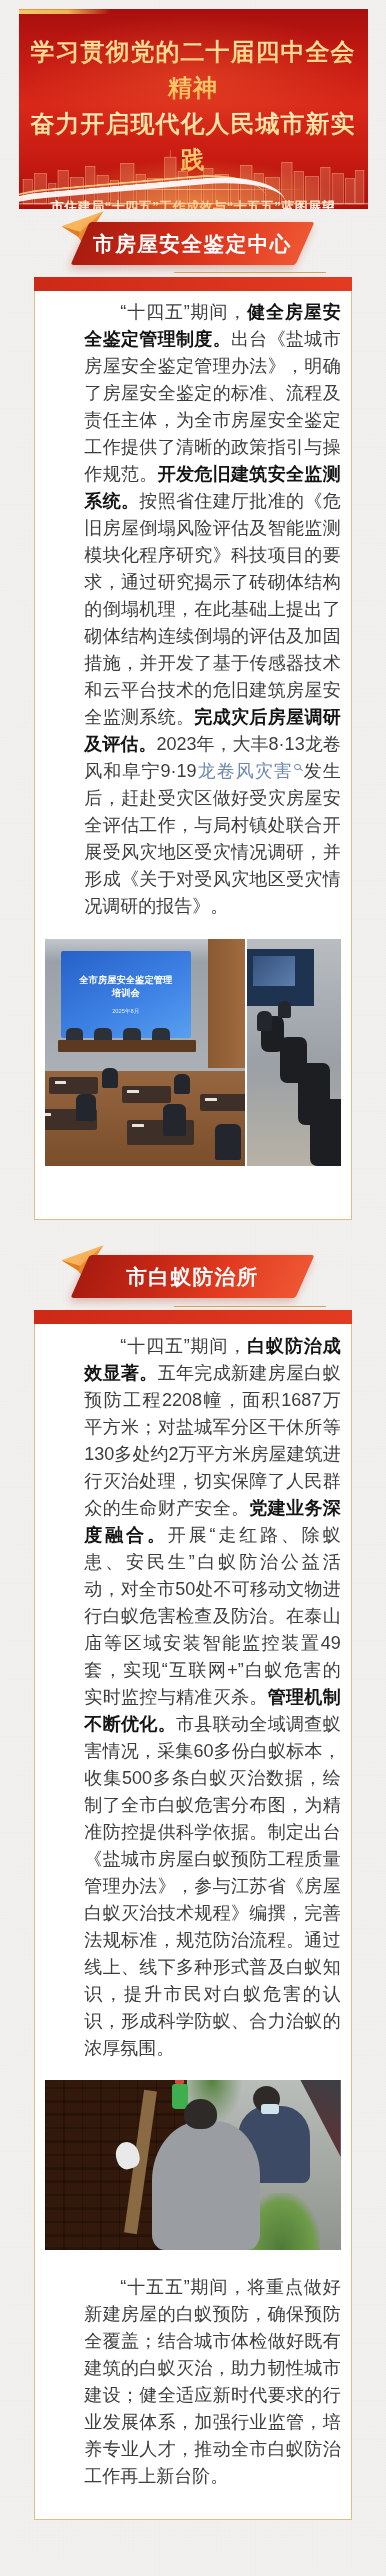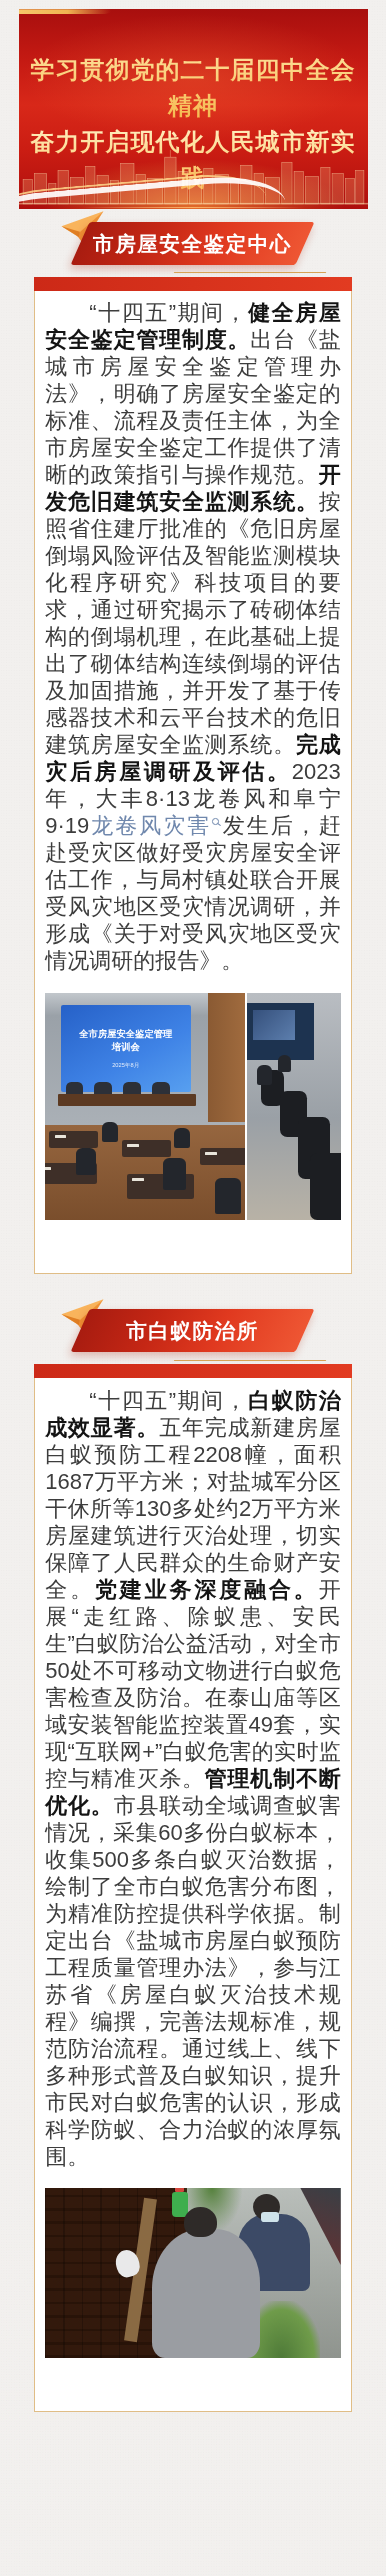--- a/index.html
+++ b/index.html
@@ -12,21 +12,21 @@
   
   .hero { position:relative; margin:9.3px 18.5px 0; height:200px; overflow:hidden;
     background:linear-gradient(180deg,#a80f0e 0%,#c51a13 26%,#d82819 48%,#cb1d13 70%,#ad0f0d 100%); }
   .hero-glow { position:absolute; inset:0;
     background:radial-gradient(ellipse 70% 45% at 50% 34%, rgba(255,120,60,.30), transparent 70%); }
   .hero-bottom-glow { position:absolute; left:0; right:0; bottom:0; height:77px;
     background:radial-gradient(ellipse 60% 90% at 50% 100%, rgba(255,160,60,.65), transparent 72%); }
   .gold-sliver { position:absolute; top:0; left:0; width:108px; height:5.2px;
     background:linear-gradient(95deg,#f6c66a 0%,#f0b452 45%,transparent 85%);
     clip-path:polygon(0 0,100% 0,78% 100%,0 100%); }
-  .hero-title { position:relative; padding-top:43px; text-align:center;
+  .hero-title { position:relative; padding-top:25px; text-align:center;
     font-weight:bold; font-size:24px; line-height:36px; letter-spacing:1px; }
   .gold { color:#f9d07c; }
   @supports (-webkit-background-clip:text) {
     .gold { background:linear-gradient(180deg,#ffefc4 0%,#fcd98e 45%,#f5b74b 100%);
       -webkit-background-clip:text; background-clip:text; color:transparent; }
   }
   .hero-divider { width:222px; height:1px; margin:10.3px auto 8.2px;
     background:linear-gradient(90deg,transparent,rgba(255,235,200,.85),transparent); }
   .hero-subtitle { position:relative; text-align:center; color:#ffffff;
     font-size:13px; font-weight:bold; letter-spacing:0.5px; }
@@ -48,22 +48,22 @@
     color:#fff; font-size:20.6px; font-weight:bold; letter-spacing:1.5px; }
   .ribbon-underline { position:absolute; left:174px; top:56px; width:152px; height:1px;
     background:#d7a254; transform:skewX(-24deg); }
   .plane { position:absolute; left:58px; top:-8.2px; width:49px; height:43px; }
 
   
   .card { margin:8.2px 34px 0; }
   .card-topbar { height:14.4px; background:linear-gradient(90deg,#cc2917,#e23b21); }
   .card-box { border:1px solid #e0bd86; border-top:none; background:#fff;
     padding:8.2px 10.3px 29px; }
-  .para { font-size:22px; line-height:27px; color:#3d3d3d; text-align:justify;
-    text-indent:2em; }
+  .para { font-size:18px; line-height:27px; color:#3d3d3d; text-align:justify;
+    text-indent:2em;margin-left:39px; }
   .para .b { font-weight:bold; color:#141414; }
   .para .lnk { color:#7088ad; cursor:pointer; }
   .sup-search { display:inline-block; width:6.7px; height:6.7px; border:1.3px solid #7088ad;
     border-radius:50%; position:relative; vertical-align:super; margin:0 2.1px 0 1px; }
   .sup-search::after { content:""; position:absolute; width:4.1px; height:1.3px;
     background:#7088ad; right:-3.1px; bottom:-1px; transform:rotate(40deg); border-radius:1px; }
   .figure { margin:18.5px 0 24px; display:flex; gap:1.5px; overflow:hidden; }
 
   
   .ph1 { height:227px; }
@@ -257,18 +257,19 @@
           <div class="ph2-plank"></div>
           <div class="ph2-man2"></div>
           <div class="ph2-head2"></div>
           <div class="ph2-mask"></div>
           <div class="ph2-bottle"></div>
           <div class="ph2-jeans"></div>
           <div class="ph2-man1"></div>
           <div class="ph2-head1"></div>
           <div class="ph2-glove"></div>
         </figure>
+        <p class="para"><span>“十五五”期间，将重点做好新建房屋的白蚁预防，确保预防全覆盖；结合城市体检做好既有建筑的白蚁灭治，助力韧性城市建设；健全适应新时代要求的行业发展体系，加强行业监管，培养专业人才，推动全市白蚁防治工作再上新台阶。</span></p>
       </div>
     </div>
   </section>
 
 </div>
 
 
 </body></html>

